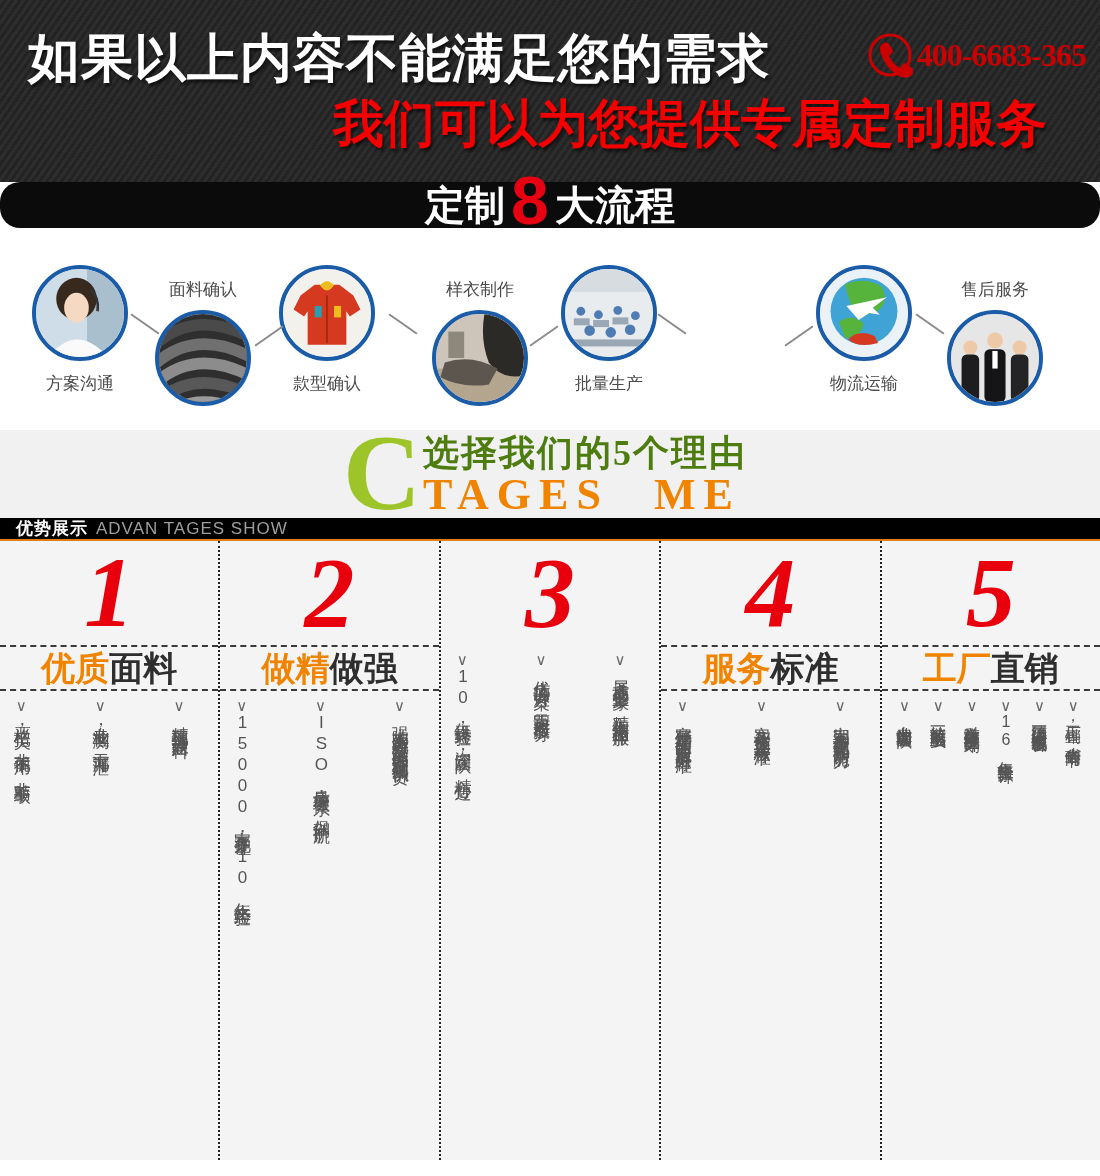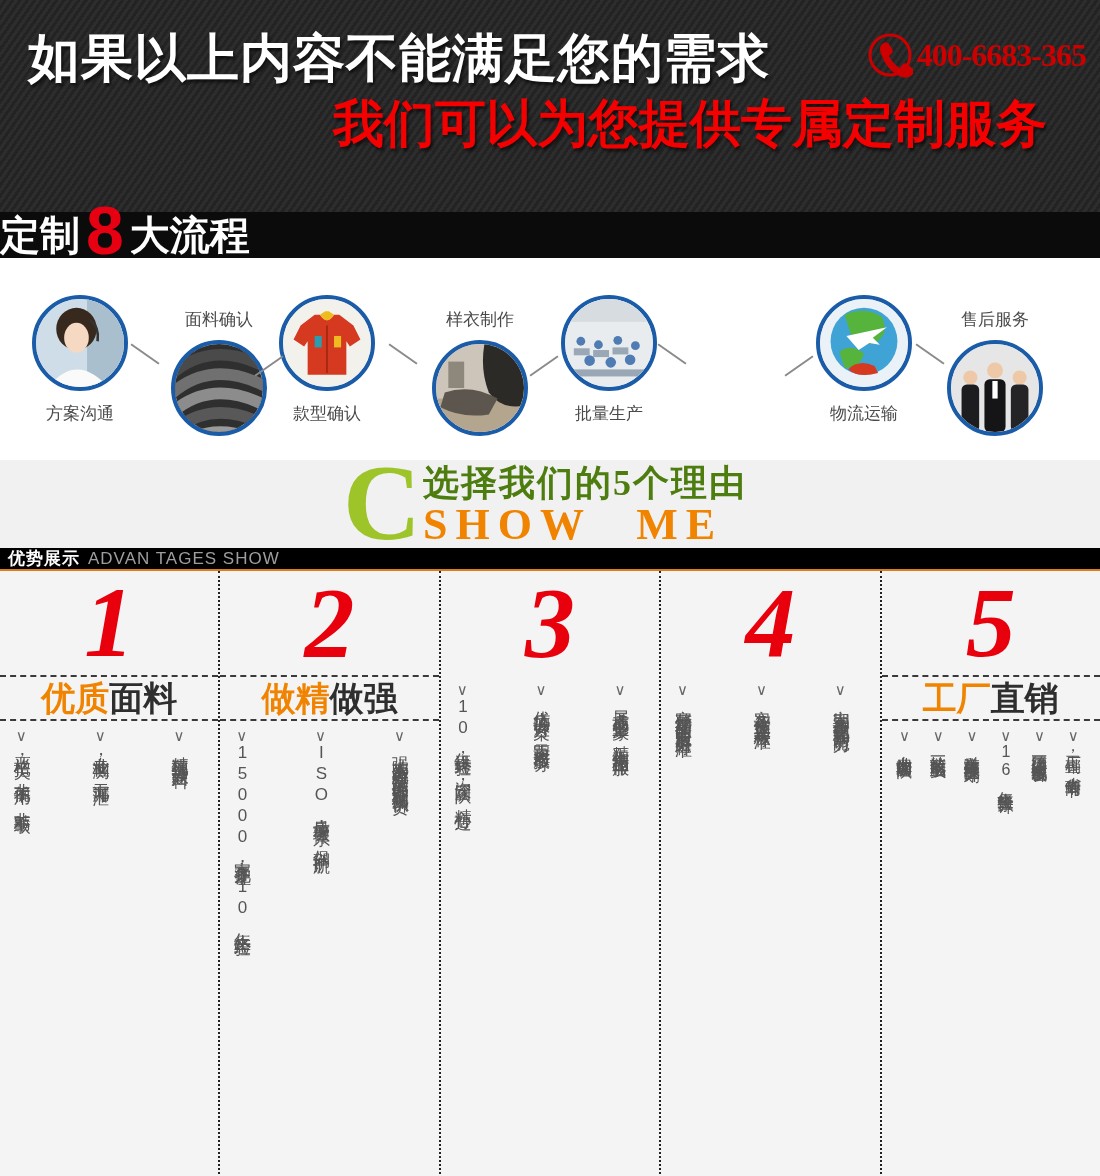--- a/index.html
+++ b/index.html
@@ -1,34 +1,34 @@
 <!DOCTYPE html>
 <html><head>
 <meta charset="utf-8">
 <style>
   html,body{margin:0;padding:0;background:#fff;}
   .page{width:1100px;height:1176px;margin:0 auto;position:relative;overflow:hidden;
         font-family:"Liberation Sans",sans-serif;background:#fff;}
 
   
-  .banner{height:212px;background:#282828;
+  .banner{height:182px;background:#282828;
     background-image:repeating-linear-gradient(125deg,#2d2d2d 0 3px,#232323 3px 6px);
     position:relative;overflow:hidden;}
   .headline{position:absolute;left:28px;top:24px;font-size:52px;font-weight:bold;color:#fff;
     letter-spacing:1px;text-shadow:2px 3px 3px rgba(0,0,0,.6);white-space:nowrap;}
   .phone{position:absolute;right:14px;top:32px;display:flex;align-items:center;}
   .phone-icon{width:46px;height:46px;margin-right:4px;}
   .phone-number{font-family:"Liberation Serif",serif;font-size:32px;font-weight:bold;
     color:#cc0000;letter-spacing:-1px;}
   .subheadline{position:absolute;left:333px;top:90px;font-size:51px;font-weight:bold;
     color:#f40000;white-space:nowrap;text-shadow:2px 3px 3px rgba(0,0,0,.55);}
 
   
-  .process-bar{height:46px;background:#0b0b0b;text-align:left;color:#fff;
-    font-size:40px;font-weight:bold;line-height:46px;overflow:visible;position:relative;z-index:2;}
+  .process-bar{height:46px;background:#0b0b0b;text-align:center;color:#fff;
+    font-size:40px;font-weight:bold;line-height:46px;overflow:visible;position:relative;z-index:2;border-radius:20px;}
   .big8{display:inline-block;font-size:68px;color:#e60012;font-weight:bold;
     vertical-align:middle;transform:translateY(-8px);margin:0 6px;line-height:46px;}
 
   
   .process{height:202px;background:#fff;position:relative;}
   .step{position:absolute;width:130px;display:flex;flex-direction:column;align-items:center;}
   .circle{width:88px;height:88px;border-radius:50%;border:4px solid #1a5ca8;overflow:hidden;
     background:#eee;flex:0 0 auto;}
   .circle svg{width:100%;height:100%;display:block;}
   .step-label{font-size:17px;color:#4a4a4a;white-space:nowrap;}
@@ -45,21 +45,21 @@
   .choose-inner{position:absolute;left:343px;top:0;display:flex;align-items:flex-start;}
   .big-c{font-family:"Liberation Serif",serif;font-size:108px;font-weight:bold;
     color:#9dc428;line-height:86px;margin-right:2px;}
   .choose-cn{font-family:"Liberation Serif",serif;font-size:36px;font-weight:bold;
     color:#4d7c0f;letter-spacing:2px;line-height:42px;margin-top:2px;white-space:nowrap;}
   .choose-en{font-family:"Liberation Serif",serif;font-size:44px;font-weight:bold;
     color:#f08300;letter-spacing:8px;word-spacing:26px;line-height:42px;white-space:nowrap;}
 
   
   .adv-bar{height:21px;background:#000;border-bottom:2px solid #dd7e14;
-    display:flex;align-items:center;padding-left:8px;}
+    display:flex;align-items:center;padding-left:16px;}
   .adv-cn{color:#fff;font-size:17px;font-weight:bold;letter-spacing:1px;}
   .adv-en{color:#9e9e9e;font-size:17px;margin-left:8px;letter-spacing:1px;}
 
   
   .columns{display:flex;height:619px;background:#f4f4f4;}
   .col{flex:1 1 0;display:flex;flex-direction:column;min-width:0;}
   .col + .col{border-left:2px dotted #222;}
   .num{height:104px;display:flex;align-items:center;justify-content:center;
     font-family:"Liberation Serif",serif;font-style:italic;font-weight:bold;
     font-size:100px;color:#e8000d;line-height:104px;}
@@ -109,21 +109,21 @@
             <rect x="58" width="42" height="100" fill="#a9bfce"></rect>
             <ellipse cx="46" cy="34" rx="23" ry="24" fill="#38291f"></ellipse>
             <ellipse cx="46" cy="44" rx="14" ry="17" fill="#f5d9c2"></ellipse>
             <path d="M14 100 Q46 60 82 100Z" fill="#fafafa"></path>
             <path d="M62 24q10 8 8 24" stroke="#333" stroke-width="3" fill="none"></path>
           </svg>
       </div>
       <div class="step-label">方案沟通</div>
     </div>
 
-    <div class="step pos-low" style="left:154px">
+    <div class="step pos-low" style="left:138px">
       <div class="circle">
         <svg viewBox="0 0 100 100">
             <rect width="100" height="100" fill="#2f2f2f"></rect>
             <g stroke-width="13" fill="none">
               <path d="M-10 40 Q40 -10 110 30" stroke="#4a4a4a"></path>
               <path d="M-10 62 Q40 12 110 52" stroke="#707070"></path>
               <path d="M-10 84 Q40 34 110 74" stroke="#8c8c8c"></path>
               <path d="M-10 106 Q40 56 110 96" stroke="#585858"></path>
               <path d="M-10 128 Q40 78 110 118" stroke="#9a9a9a"></path>
             </g>
@@ -222,21 +222,21 @@
     <div class="connector conn-down" style="left:655px;top:95px"></div>
     <div class="connector conn-up" style="left:782px;top:107px"></div>
     <div class="connector conn-down" style="left:913px;top:95px"></div>
   </section>
 
   <section class="choose">
     <div class="choose-inner">
       <span class="big-c">C</span>
       <div class="choose-text">
         <div class="choose-cn">选择我们的5个理由</div>
-        <div class="choose-en">SHOW ME</div>
+        <div class="choose-en">TAGES ME</div>
       </div>
     </div>
   </section>
 
   <div class="adv-bar">
     <span class="adv-cn">优势展示</span>
     <span class="adv-en">ADVAN TAGES SHOW</span>
   </div>
 
   <section class="columns">
@@ -292,20 +292,21 @@
           </div>
         <div class="strip">
             <span class="chev">∨</span>
             <span class="vtext">展示成功企业形象，精工细作精品工作服</span>
           </div>
       </div>
     </div>
 
     <div class="col">
       <div class="num">4</div>
+      <div class="col-title"><span class="hl">服务</span><span>标准</span></div>
       <div class="strips">
         <div class="strip">
             <span class="chev">∨</span>
             <span class="vtext">完整仔细严谨的售前中后服务白标准</span>
           </div>
         <div class="strip">
             <span class="chev">∨</span>
             <span class="vtext">客户评价作为主要考核标准</span>
           </div>
         <div class="strip">

